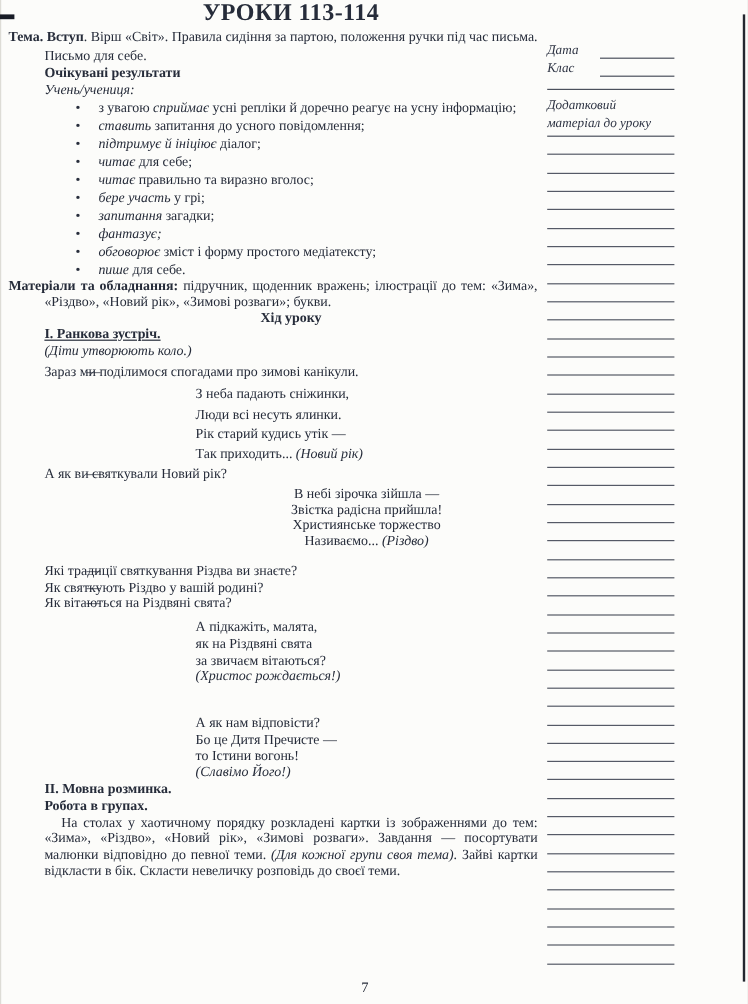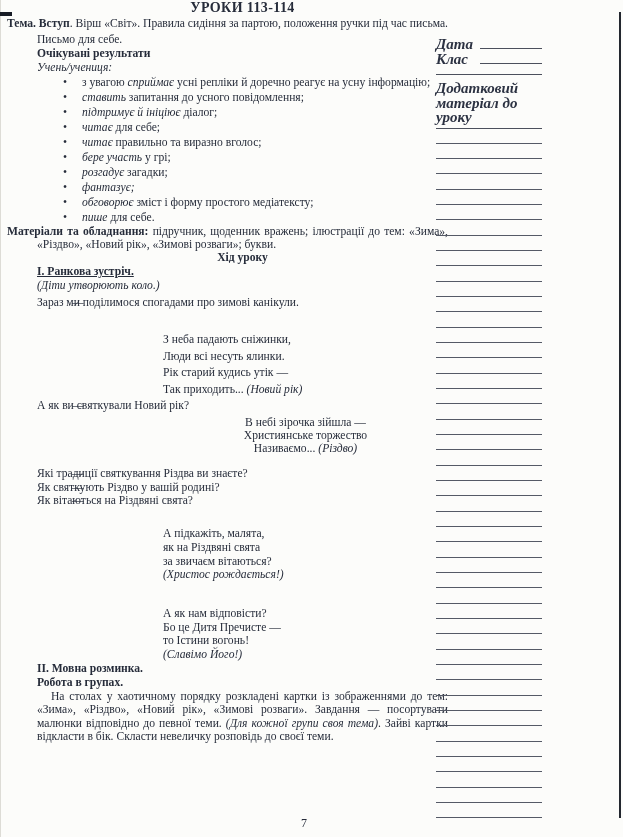--- a/index.html
+++ b/index.html
@@ -13,54 +13,54 @@
     overflow: hidden;
   }
   
   .corner-mark { position: absolute; left: 0; top: 12px; width: 12px; height: 4px; background: #181c26; }
   .edge-line { position: absolute; left: 619px; top: 12px; width: 2px; height: 806px; background: #23272f; }
   .left-edge { position: absolute; left: 0; top: 0; width: 1px; height: 837px; background: #dddcd6; }
 
   
   .main { position: absolute; left: 37px; top: 0; width: 411px; font-size: 11.6px; }
   .main p, .main h1, .main ul { margin: 0; padding: 0; }
-  .title { padding-top: 34px; text-align: center; font-size: 14px; font-weight: bold; letter-spacing: .4px; }
+  .title { padding-top: 34px; text-align: center; font-size: 20px; font-weight: bold; letter-spacing: .4px; }
   .bold { font-weight: bold; }
   .it { font-style: italic; }
   .just { text-align: justify; }
   .hang { padding-left: 30px; text-indent: -30px; }
   .topic { margin-top: 13px; line-height: 15.5px; }
   .h-exp { margin-top: 5px; line-height: 14px; font-weight: bold; }
   .subj { margin-top: 4px; line-height: 14px; font-style: italic; }
   .bullets { list-style: none; margin-top: 1px; }
   .bullets li { position: relative; padding-left: 45px; line-height: 15px; white-space: nowrap; }
   .blt { position: absolute; left: 26px; }
   .mat { margin-top: 3px; line-height: 13px; }
   .flow-head { margin-top: 16px; text-align: center; font-weight: bold; line-height: 14px; }
   .sec-head { margin-top: 10px; font-weight: bold; line-height: 14px; text-decoration: underline; }
   .stage { margin-top: 1px; padding-left: 18px; font-style: italic; line-height: 14px; }
   .dash-line { position: relative; padding-left: 53px; white-space: nowrap; }
   .dash { position: absolute; left: 35px; }
   .lh16 { line-height: 16px; }
   .lh137 { line-height: 13.7px; }
   .poem { margin-left: 126px; white-space: nowrap; }
-  .poem1 { margin-top: 21px; line-height: 16.5px; }
+  .poem1 { margin-top: 3px; line-height: 16.5px; }
   .q-newyear { margin-top: 10px; }
   .poem2 { margin-top: 2px; line-height: 13px; text-align: center; }
   .qlist { margin-top: 12px; }
-  .poem3 { margin-top: 19px; line-height: 13.7px; }
+  .poem3 { margin-top: 6px; line-height: 13.7px; }
   .poem4 { margin-top: 25px; line-height: 13.7px; }
   .sec2-head { margin-top: 1px; font-weight: bold; line-height: 14px; }
   .sub-head { margin-top: 2px; padding-left: 15px; font-weight: bold; line-height: 14px; }
   .gw { text-indent: 14px; line-height: 13.4px; }
   .pagenum { position: absolute; left: 0; top: 816px; width: 608px; text-align: center; font-size: 12px; }
 
   
-  .sidebar { position: absolute; left: 436px; top: 36px; width: 106px;
-             font-size: 15px; font-weight: bold; font-style: italic; color: #2c3242; }
+  .sidebar { position: absolute; left: 456px; top: 36px; width: 106px;
+             font-size: 11px; font-weight: normal; font-style: italic; color: #2c3242; }
   .sb-row { display: flex; height: 15px; }
   .sb-lbl { width: 44px; }
   .sb-fill { flex: 1; border-bottom: 1px solid #4b505c; margin-bottom: 2px; }
   .sb-full-line { margin-top: 8px; border-bottom: 1px solid #4b505c; height: 1px; }
   .sb-label { margin-top: 6px; line-height: 14.5px; padding-bottom: 3px; border-bottom: 1px solid #4b505c; }
   .sb-lines .rule { height: 15.34px; border-bottom: 1px solid #555a66; }
 </style>
 </head>
 <body>
 
@@ -78,21 +78,21 @@
     <p class="h-exp">Очікувані результати</p>
     <p class="subj">Учень/учениця:</p>
 
     <ul class="bullets">
       <li><span class="blt">•</span><span>з увагою </span><span class="it">сприймає</span><span> усні репліки й доречно реагує на усну інформацію;</span></li>
       <li><span class="blt">•</span><span class="it">ставить</span><span> запитання до усного повідомлення;</span></li>
       <li><span class="blt">•</span><span class="it">підтримує й ініціює</span><span> діалог;</span></li>
       <li><span class="blt">•</span><span class="it">читає</span><span> для себе;</span></li>
       <li><span class="blt">•</span><span class="it">читає</span><span> правильно та виразно вголос;</span></li>
       <li><span class="blt">•</span><span class="it">бере участь</span><span> у грі;</span></li>
-      <li><span class="blt">•</span><span class="it">розгадує</span><span> загадки;</span></li>
+      <li><span class="blt">•</span><span class="it">запитання</span><span> загадки;</span></li>
       <li><span class="blt">•</span><span class="it">фантазує;</span><span></span></li>
       <li><span class="blt">•</span><span class="it">обговорює</span><span> зміст і форму простого медіатексту;</span></li>
       <li><span class="blt">•</span><span class="it">пише</span><span> для себе.</span></li>
     </ul>
 
     <p class="mat hang just"><span class="bold">Матеріали та обладнання:</span><span> підручник, щоденник вражень; ілюстрації до тем: «Зима», «Різдво», «Новий рік», «Зимові розваги»; букви.</span></p>
 
     <p class="flow-head">Хід уроку</p>
 
     <p class="sec-head">І. Ранкова зустріч.</p>
@@ -104,20 +104,21 @@
       <div>З неба падають сніжинки,</div>
       <div>Люди всі несуть ялинки.</div>
       <div>Рік старий кудись утік —</div>
       <div><span>Так приходить... </span><span class="it">(Новий рік)</span></div>
     </div>
 
     <p class="dash-line lh16 q-newyear"><span class="dash">—</span><span>А як ви святкували Новий рік?</span></p>
 
     <div class="poem poem2">
       <div>В небі зірочка зійшла —</div>
+      <div>Звістка радісна прийшла!</div>
       <div>Християнське торжество</div>
       <div><span>Називаємо... </span><span class="it">(Різдво)</span></div>
     </div>
 
     <div class="qlist">
       <p class="dash-line lh137"><span class="dash">—</span><span>Які традиції святкування Різдва ви знаєте?</span></p>
       <p class="dash-line lh137"><span class="dash">—</span><span>Як святкують Різдво у вашій родині?</span></p>
       <p class="dash-line lh137"><span class="dash">—</span><span>Як вітаються на Різдвяні свята?</span></p>
     </div>
 

